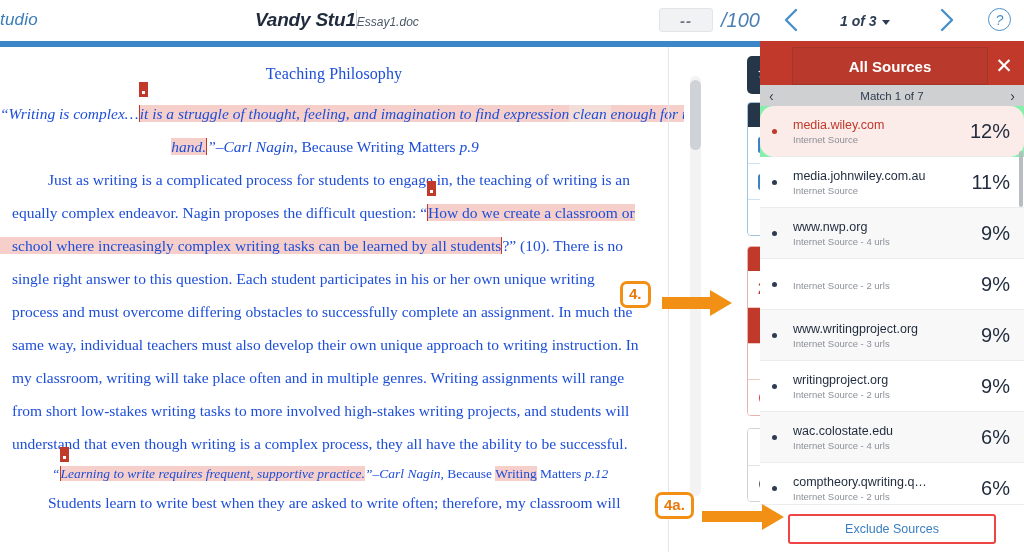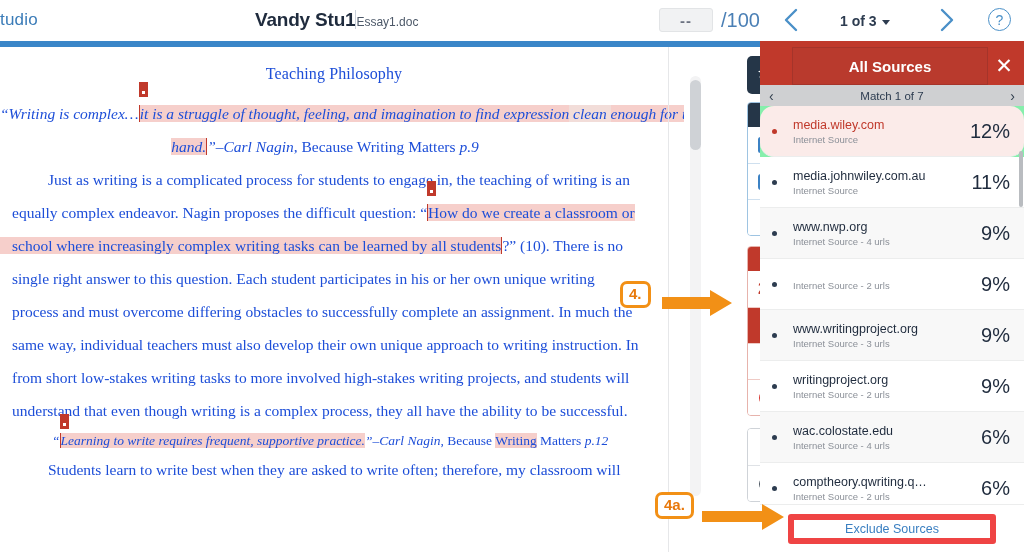--- a/index.html
+++ b/index.html
@@ -7,21 +7,21 @@
   body {
     font-family: "Liberation Sans", sans-serif;
     background:#ffffff;
     position:relative;
   }
 
   
   .header {
     position:absolute; left:0; top:0; width:1024px; height:40px;
     background:#ffffff;
-    display:flex; align-items:center;
+    display:flex; align-items:center;font-style:italic;
   }
   .brand {
     position:absolute; left:0; top:10px;
     font-size:17px; color:#3b7cb8; letter-spacing:.2px;
   }
   .doc-title-wrap {
     position:absolute; left:255px; top:7px;
     display:flex; align-items:baseline; 
   }
   .student-name {
@@ -209,21 +209,21 @@
   .src-sub { font-size:9.5px; color:#8b9098; margin-top:2px; }
   .src-pct {
     font-size:20px; color:#1f2b3d; font-weight:500; margin-left:8px; flex:0 0 auto;
   }
   .panel-footer {
     position:absolute; left:0; bottom:0; width:264px; height:48px;
     background:#ffffff; display:flex; align-items:center; justify-content:center;
     border-top:1px solid #eceded;
   }
   .exclude-btn {
-    width:208px; height:30px; border:6px solid #ef4444; border-radius:3px;
+    width:208px; height:30px; border:2px solid #ef4444; border-radius:3px;
     background:#ffffff; color:#3a7fc1; font-size:12.5px;
     display:flex; align-items:center; justify-content:center; cursor:pointer;
   }
   .panel-scrollbar {
     position:absolute; right:1px; top:104px; width:4px; height:56px;
     background:#b9bcc0; border-radius:3px;
   }
 
   
   .callout {
@@ -293,20 +293,21 @@
       <span>equally complex endeavor.  Nagin proposes the difficult question: “</span><span class="mark-badge"></span><span class="hl hl-bar-left">How do we create a classroom or</span>
     </div>
 
     <div class="doc-line" style="padding-left:0;">
       <span class="hl hl-bar-right" style="padding-left:12px;">school where increasingly complex writing tasks can be learned by all students</span><span>?” (10).  There is no</span>
     </div>
 
     <div class="doc-line">single right answer to this question.  Each student participates in his or her own unique writing</div>
     <div class="doc-line">process and must overcome differing obstacles to successfully complete an assignment.  In much the</div>
     <div class="doc-line">same way, individual teachers must also develop their own unique approach to writing instruction.  In</div>
+    <div class="doc-line">my classroom, writing will take place often and in multiple genres.  Writing assignments will range</div>
     <div class="doc-line">from short low-stakes writing tasks to more involved high-stakes writing projects, and students will</div>
     <div class="doc-line">understand that even though writing is a complex process, they all have the ability to be successful.</div>
 
     <div class="doc-line quote-line" style="padding-left:52px; font-size:13.5px; line-height:28px;">
       <span>“</span><span class="mark-badge" style="top:-13px;"></span><span class="hl hl-bar-left">Learning to write requires frequent, supportive practice.</span><span>”–Carl Nagin</span><span style="font-style:normal">, Because </span><span class="hl" style="font-style:normal">Writing</span><span style="font-style:normal"> Matters </span><span>p.12</span>
     </div>
 
     <div class="doc-line indent" style="line-height:30px;">Students learn to write best when they are asked to write often; therefore, my classroom will</div>
   </div>
 </div>

